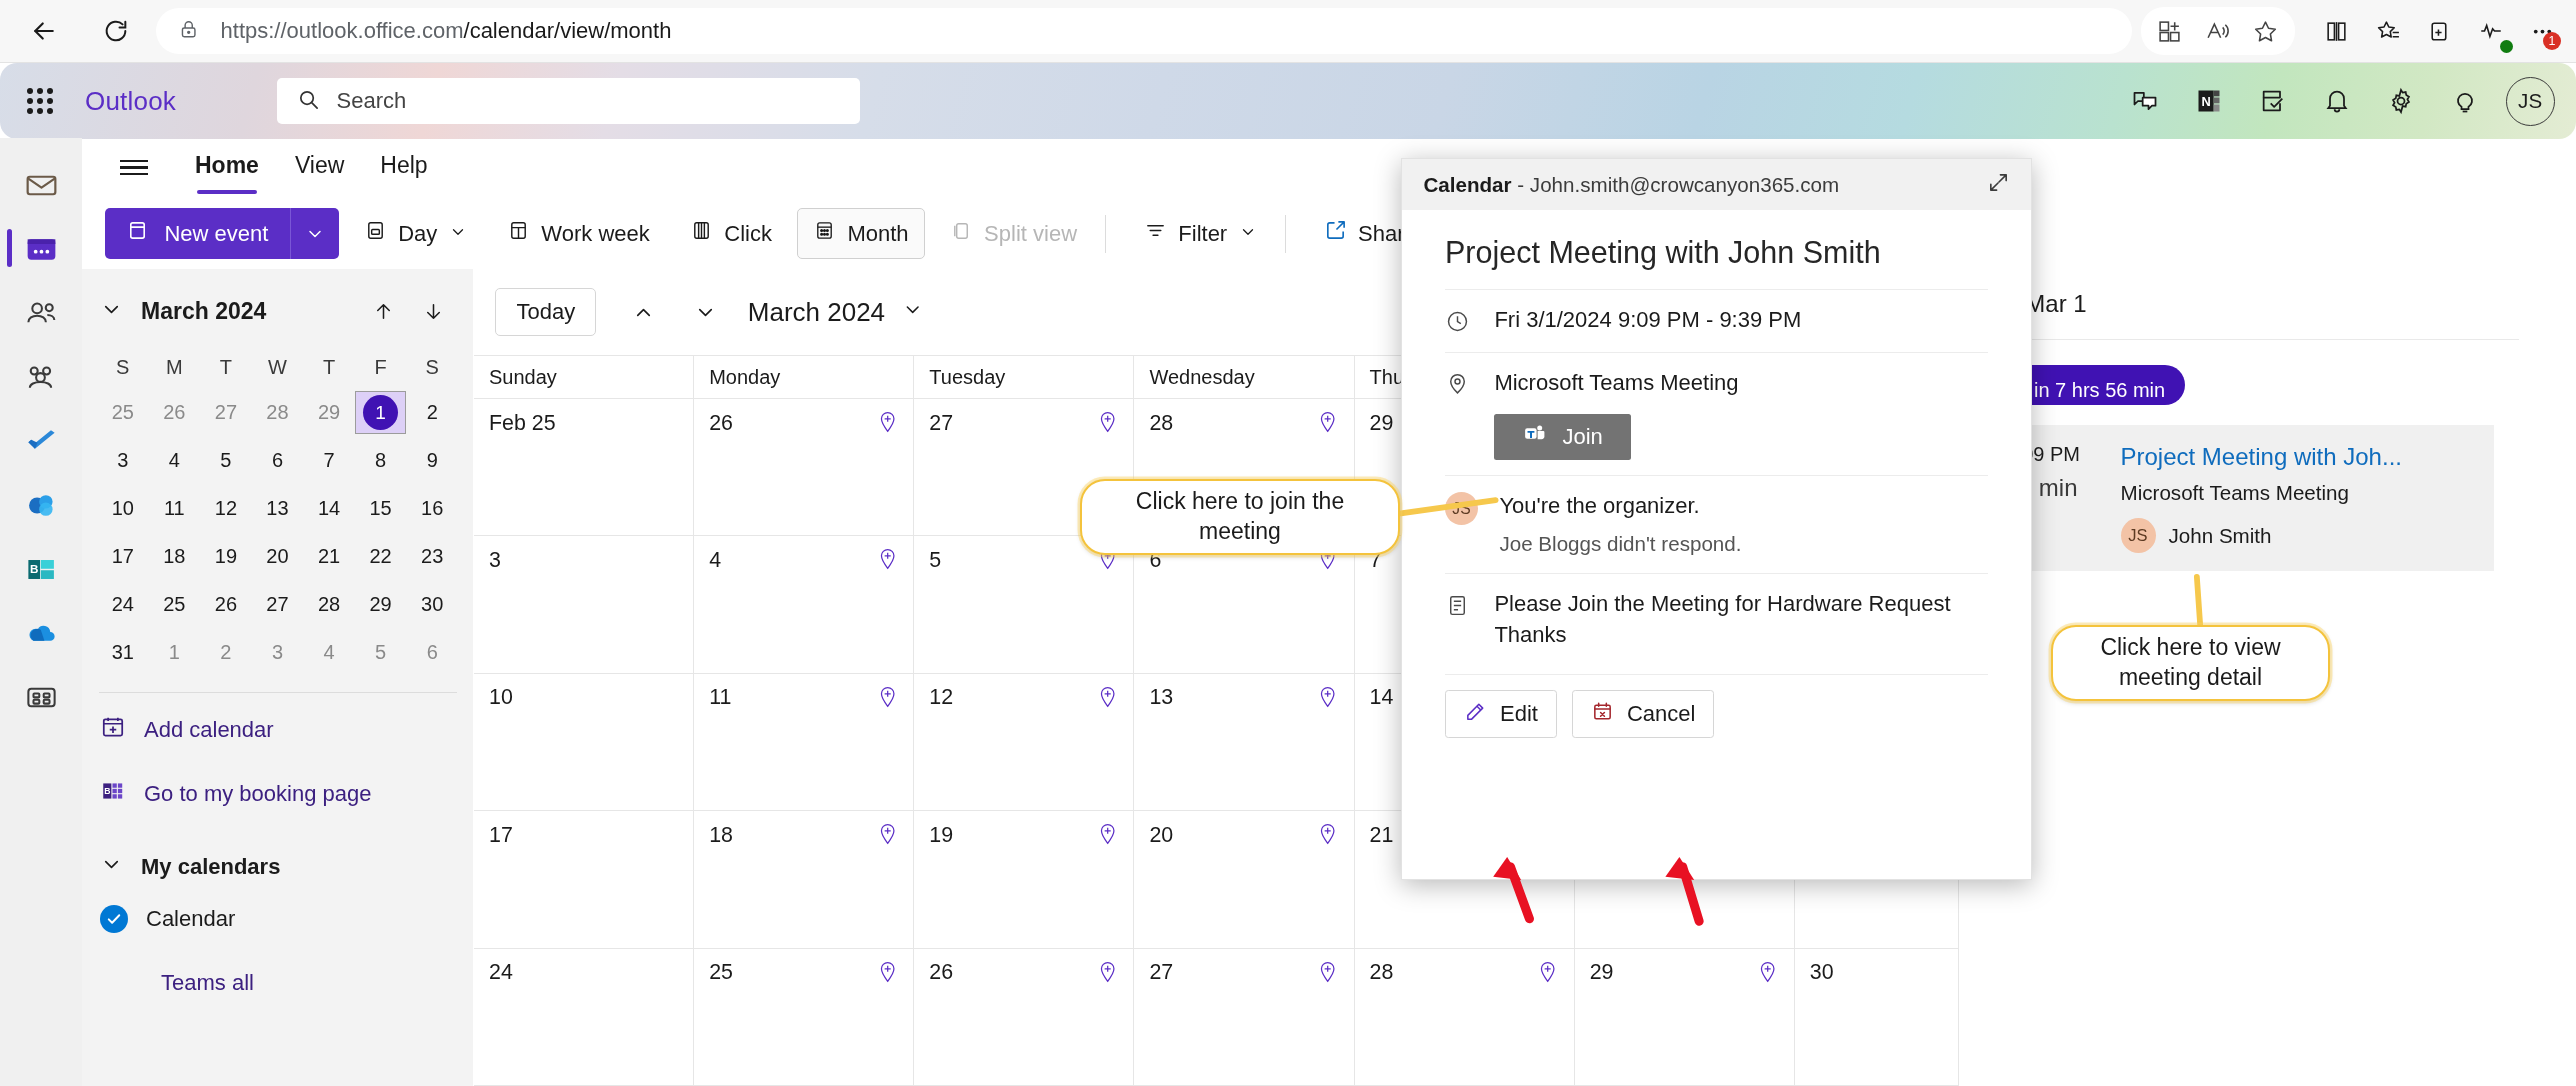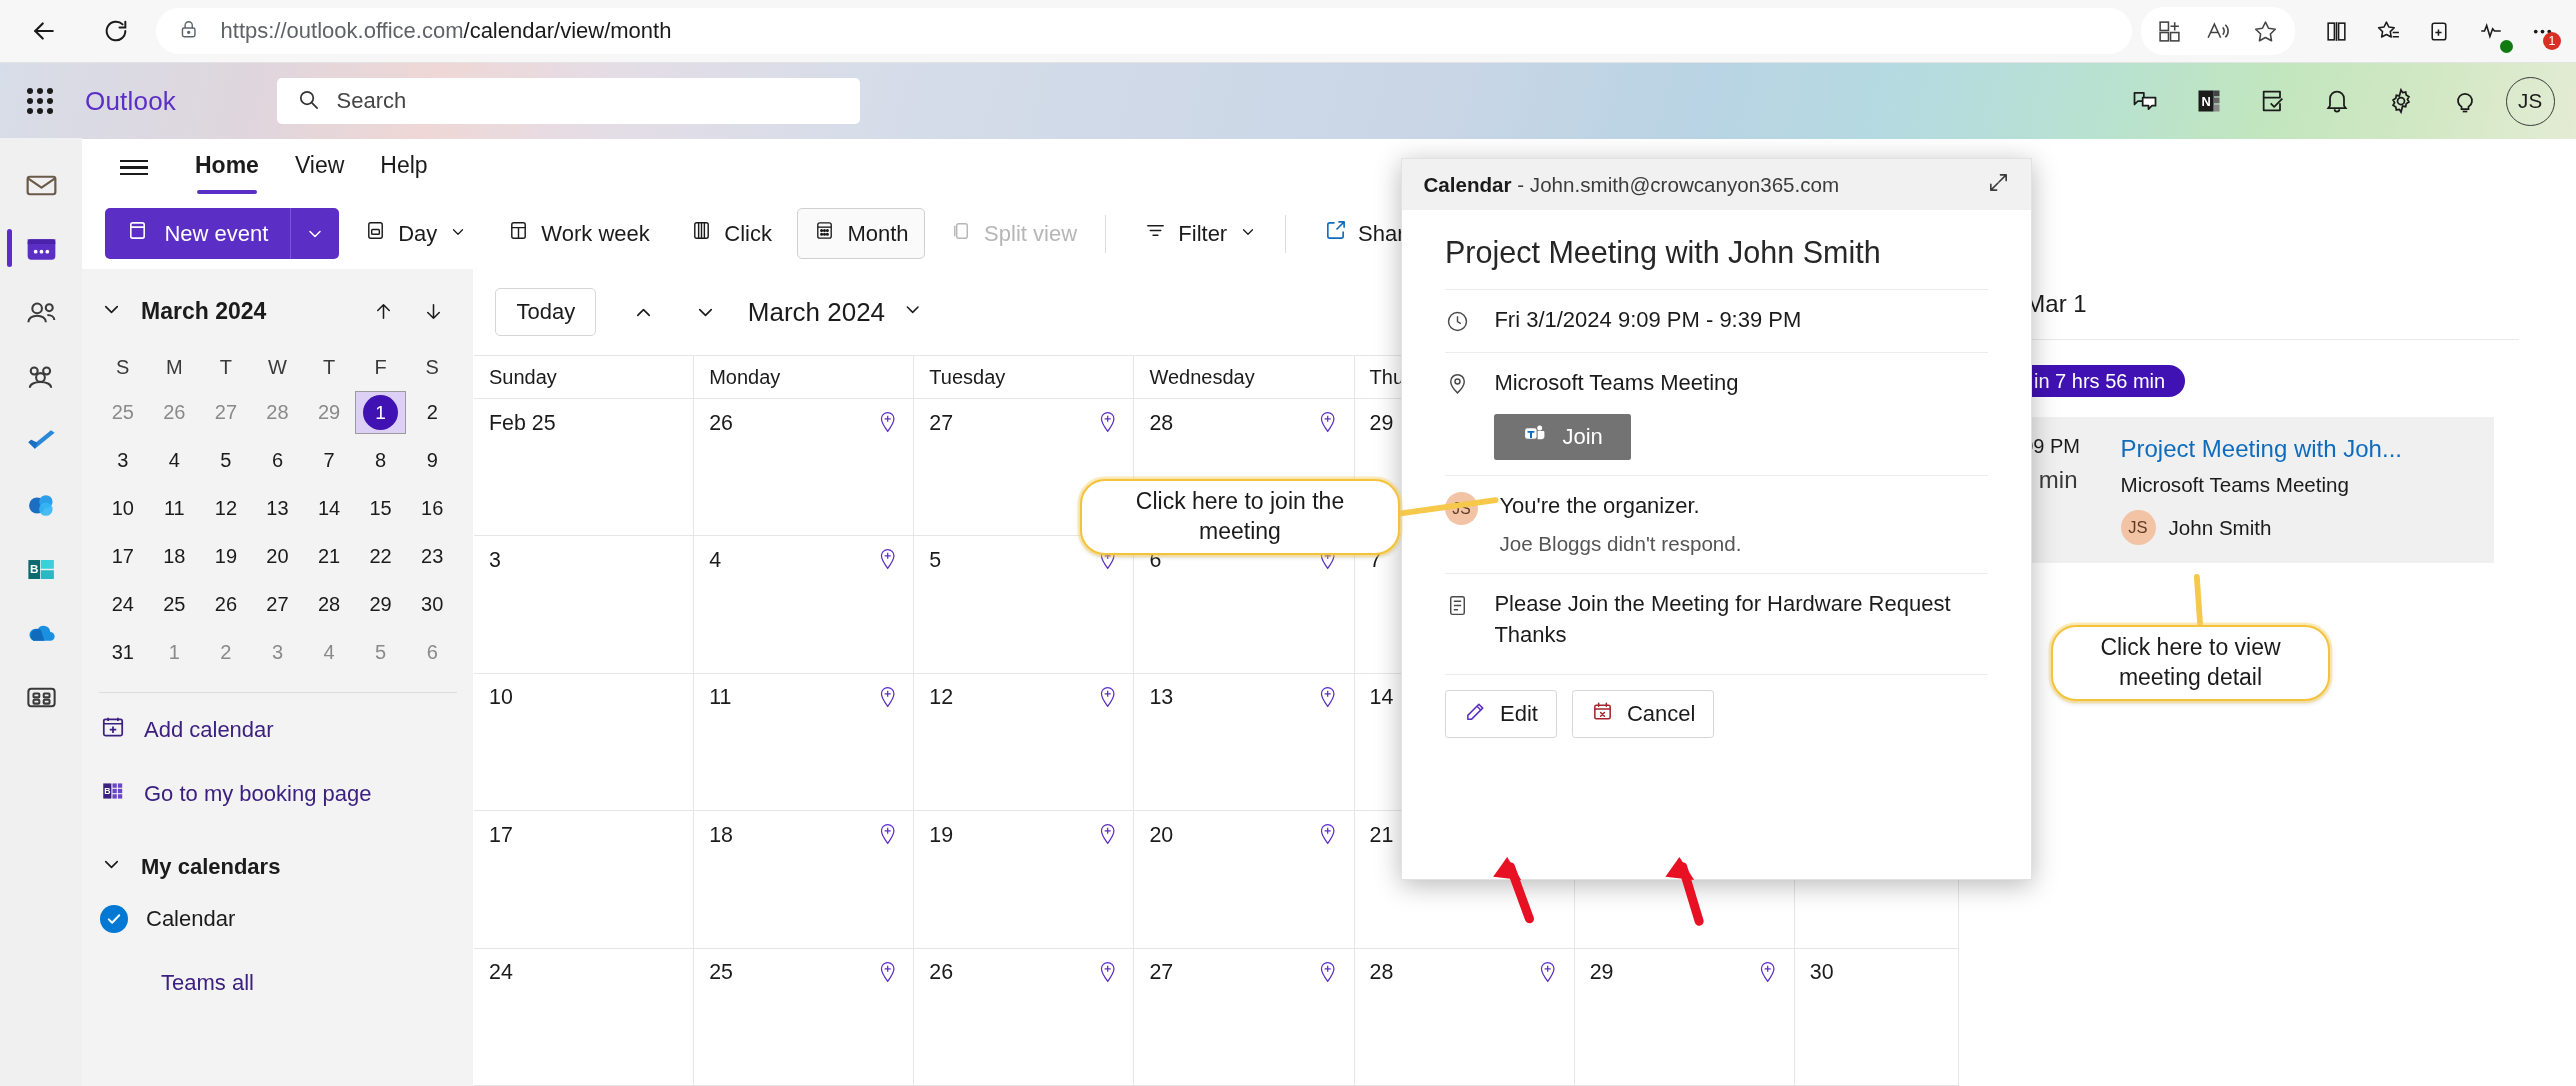--- a/index.html
+++ b/index.html
@@ -48,21 +48,21 @@
 
   
   .ol-header {
     position: absolute; top: 63px; left: 0; width: 2576px; height: 76px;
     background:
       linear-gradient(105deg,
         #d7dde8 0%, #dfd6dd 10%, #efd7d6 17%, #e4dde6 24%,
         #d6dde9 34%, #cfd9e8 45%, #c9d6e6 56%,
         #b9d4e4 66%, #b5dbe0 74%, #b9e2cf 82%, #c2e6be 88%,
         #d2e8c4 94%, #e4ecd4 100%);
-    display: flex; align-items: center;
+    display: flex; align-items: center; border-radius: 17px;
   }
   .waffle {
     width: 44px; height: 44px; margin-left: 18px; display: grid;
     grid-template-columns: repeat(3, 1fr); grid-template-rows: repeat(3, 1fr);
     gap: 4.1px; padding: 9px;
   }
   .waffle i { background: #1b1b1b; border-radius: 50%; display: block; }
   .ol-brand {
     font-size: 26px; color: #5b2ec6; font-weight: 400; margin-left: 23px;
     letter-spacing: 0.2px;
@@ -228,21 +228,21 @@
   
   .agenda {
     position: absolute; top: 269px; left: 1958px; width: 561px; height: 817px;
     background: #fff; border-left: 0.8px solid #e6e6e6;
   }
   .agenda-date {
     height: 71px; display: flex; align-items: center; padding-left: 25px;
     font-size: 24px; color: #1b1b1b; border-bottom: 0.8px solid #e9e9e9;
   }
   .agenda-chip {
-    display: inline-flex; align-items: center; gap: 10px; height: 32px;
+    display: inline-flex; align-items: flex-end; gap: 10px; height: 40px;
     background: #4012b3; color: #fff; border-radius: 20px; padding: 3px 20px;
     font-size: 20px; margin: 25px 0 0 25px;
   }
   .agenda-card {
     margin: 20px 25px 0 25px; background: #f0f0f0; border-left: 5.8px solid #0f6cbd;
     display: flex; padding: 18px 16.5px; gap: 18px; position: relative;
   }
   .ac-left { width: 97px; flex: 0 0 auto; }
   .ac-time { font-size: 20px; color: #1b1b1b; }
   .ac-dur { font-size: 24px; color: #3a3a3a; margin-top: 8.2px; }

